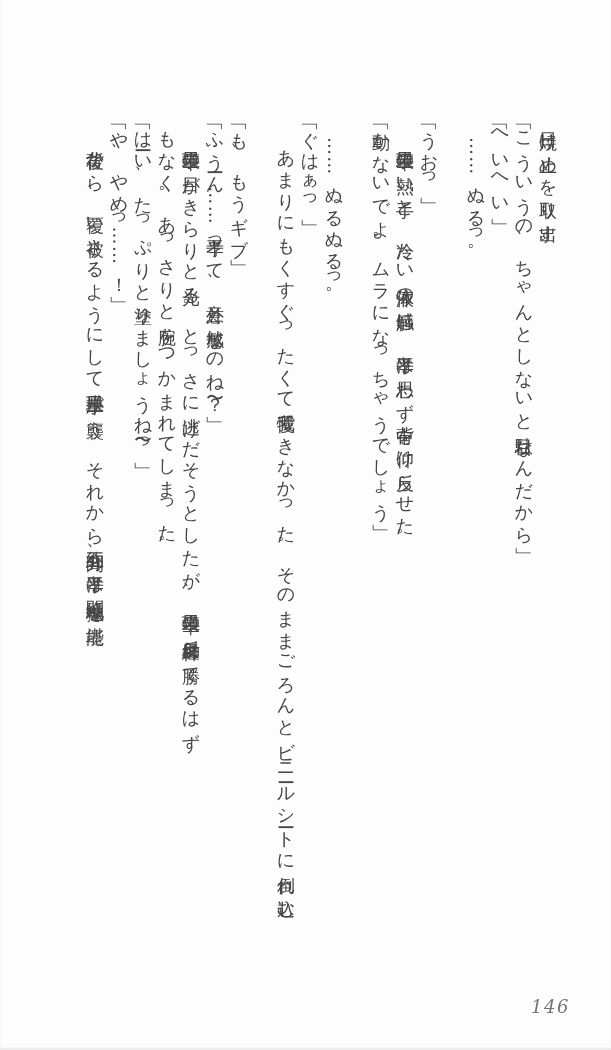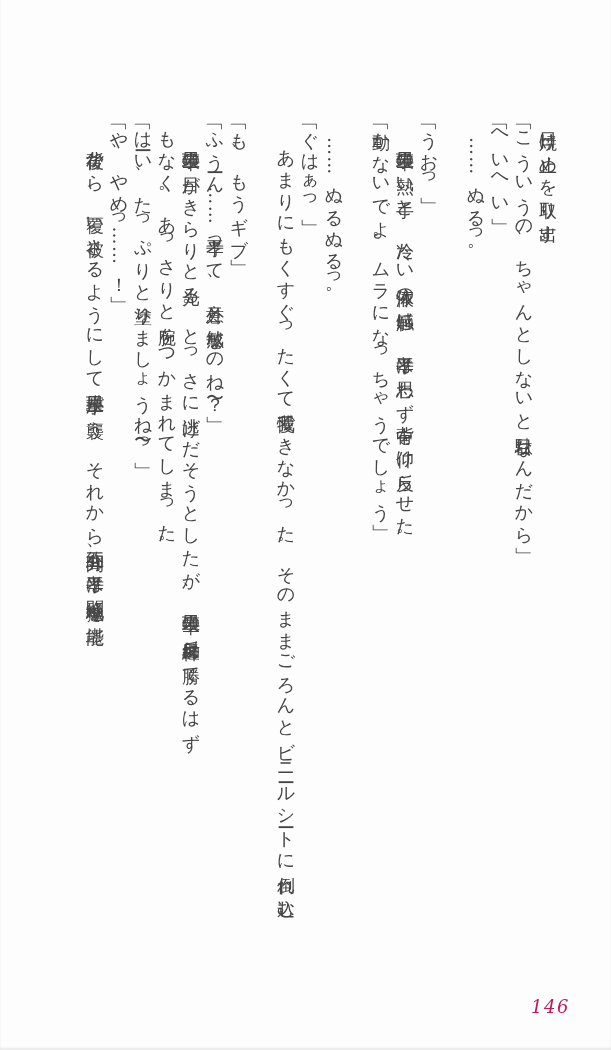--- a/index.html
+++ b/index.html
@@ -42,21 +42,21 @@
     margin-right: 23px;         
   }
   .page-number {
     position: absolute;
     left: 531px;
     top: 996px;
     font-family: "DejaVu Serif", "Liberation Serif", serif;
     font-style: italic;
     font-size: 18px;
     letter-spacing: 1.5px;
-    color: #be185d;
+    color: #737373;
   }
 </style>
 </head>
 <body>
 
 <div class="page">
 
   <div class="text-block">
     <p class="line">日焼け止めを取り出す。</p>
     <p class="line">「こういうの、ちゃんとしないと駄目なんだから」</p>

